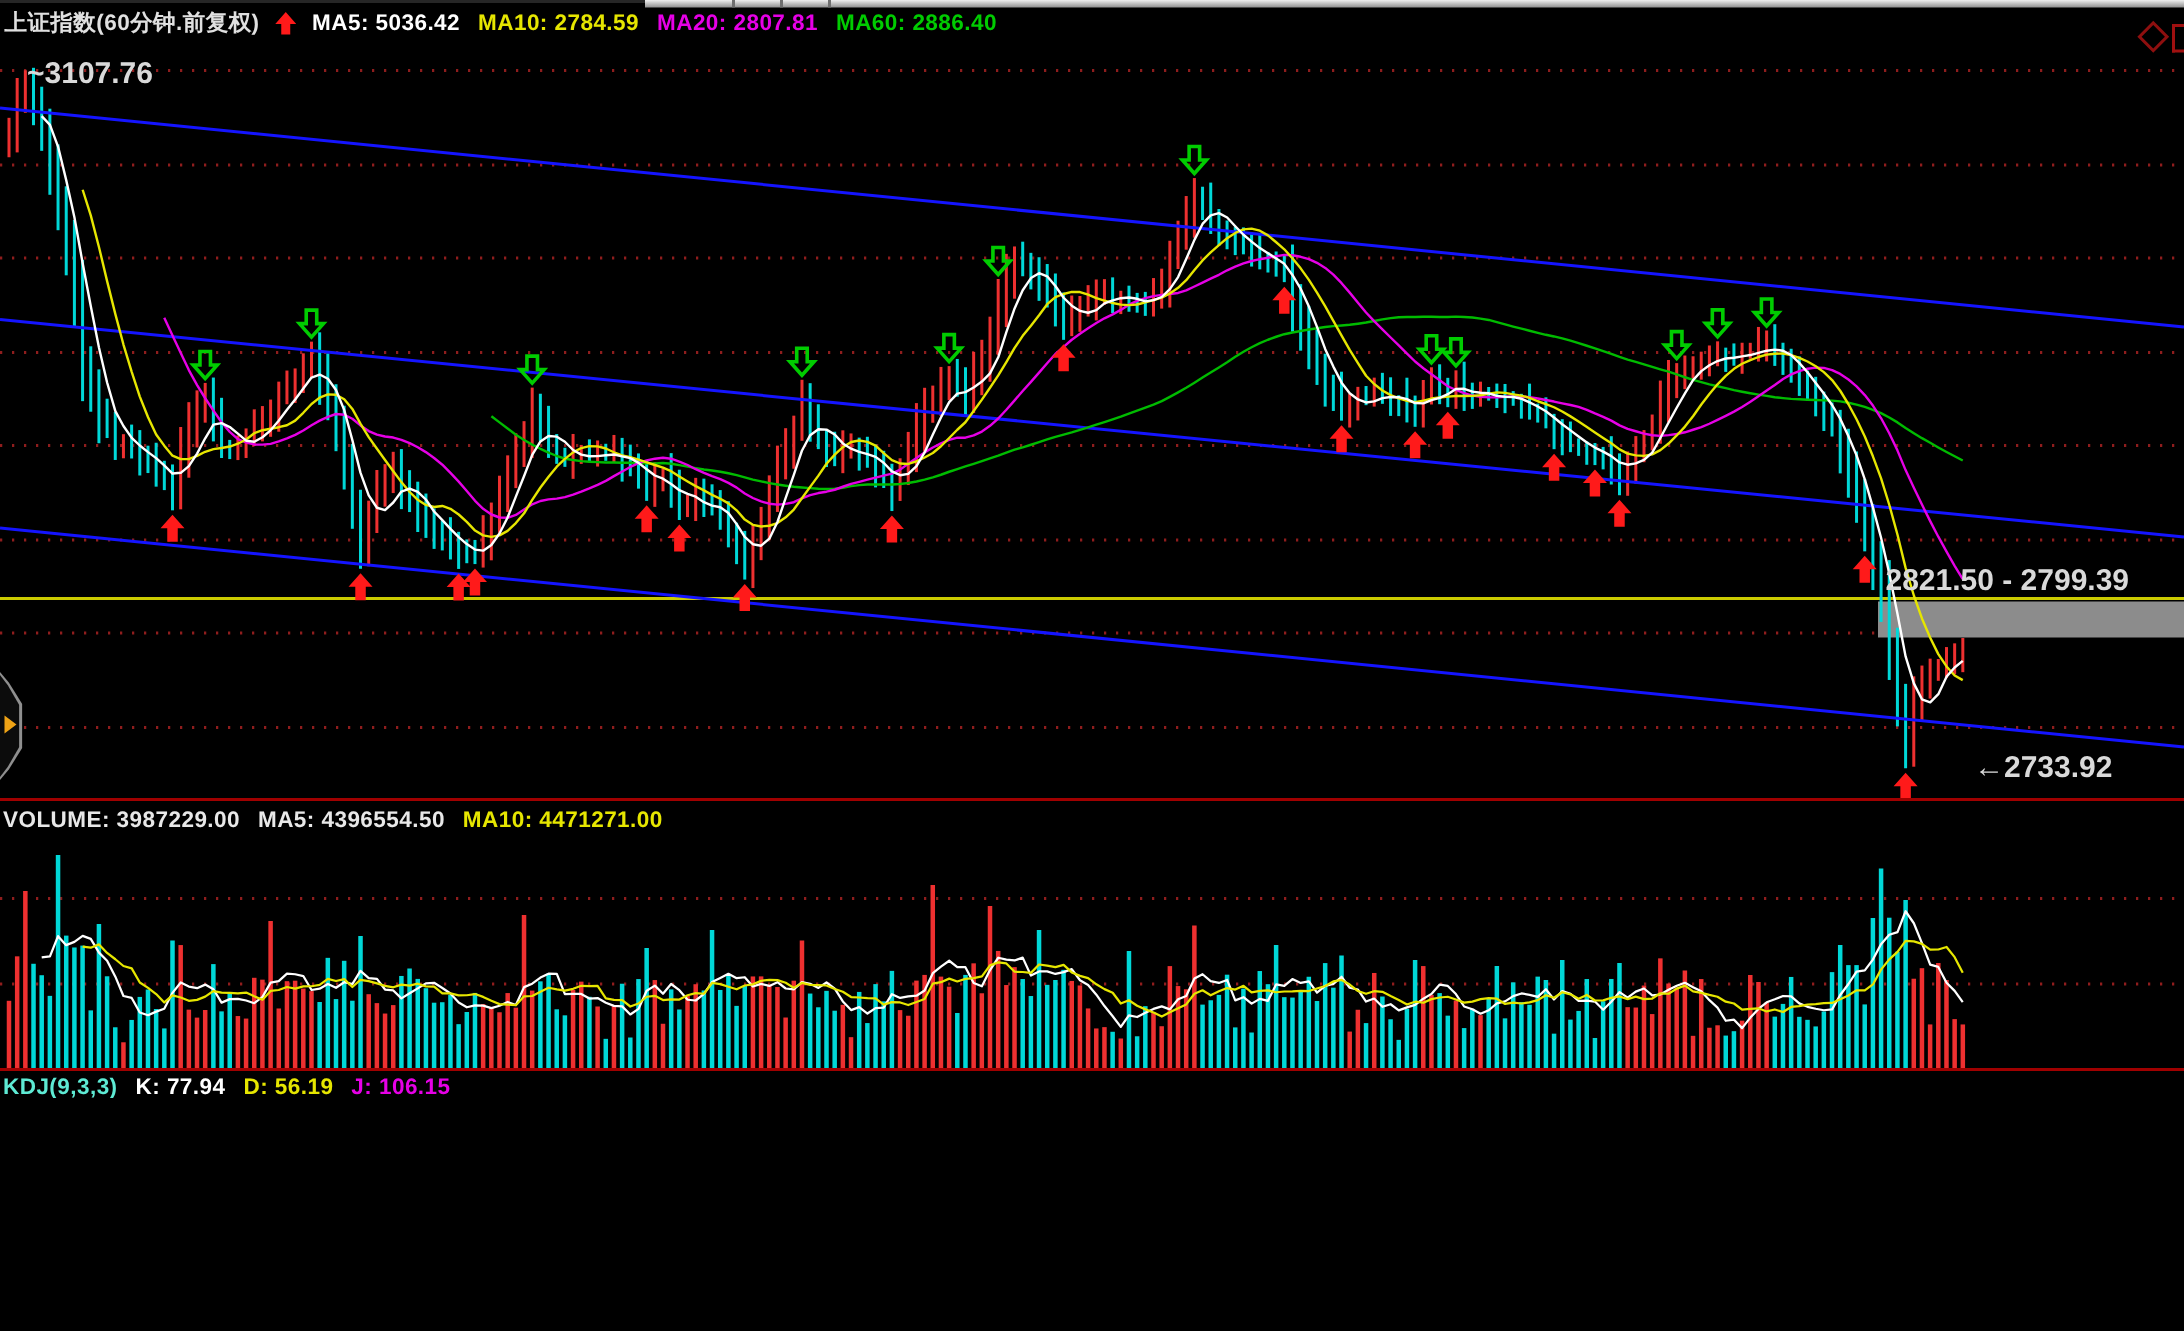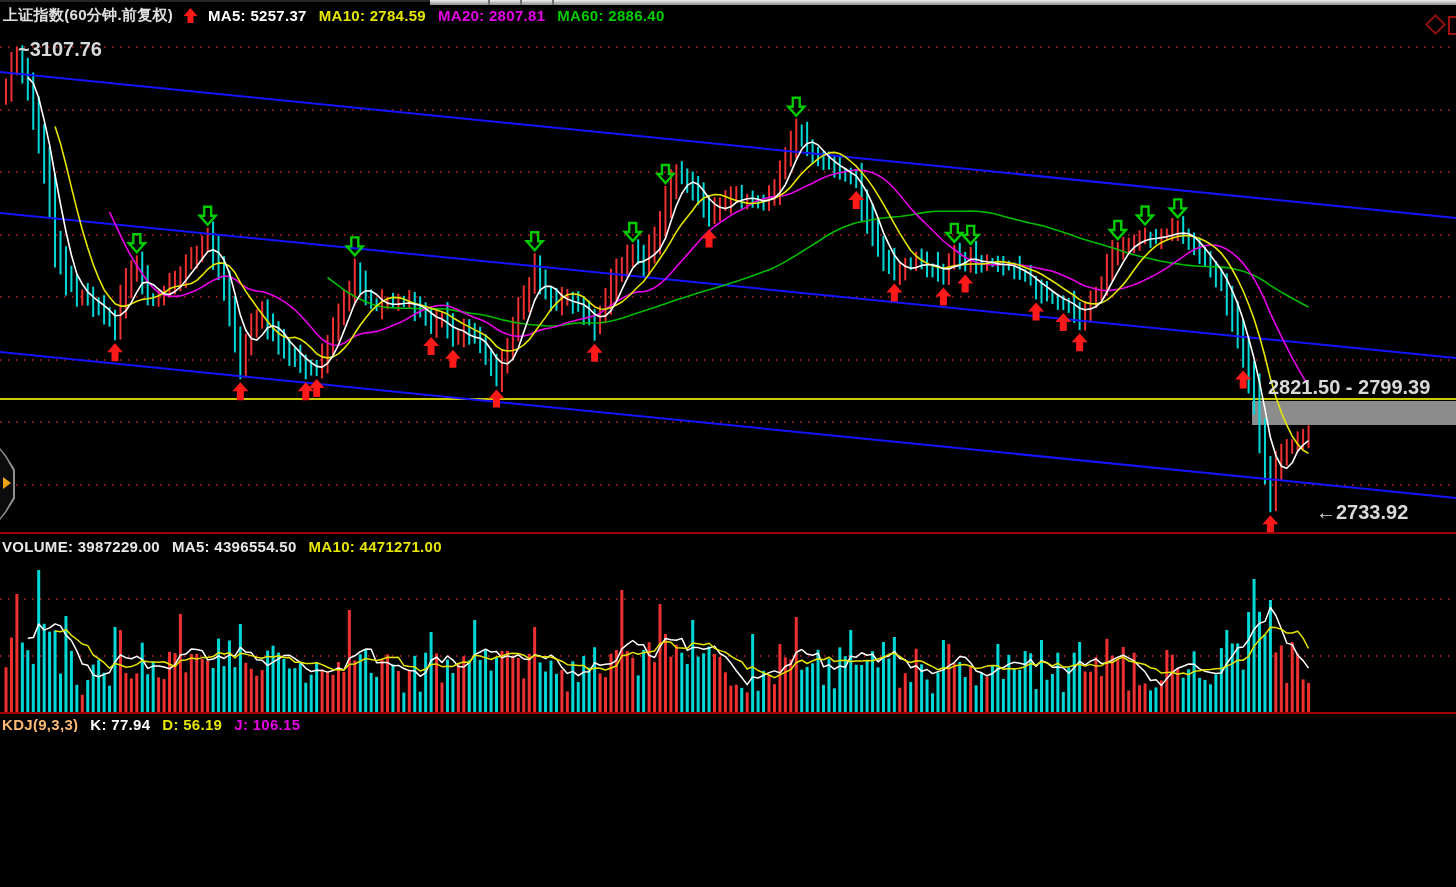--- a/index.html
+++ b/index.html
@@ -8,21 +8,21 @@
   #chart-svg{position:absolute;left:0;top:0;z-index:1;}
   .hdr{position:absolute;z-index:3;display:flex;align-items:center;gap:12px;
        font-size:15px;font-weight:bold;white-space:nowrap;}
   .hdr .sp{letter-spacing:.3px;}
   #main-hdr{left:3px;top:6px;}
   #vol-hdr{left:2px;top:538px;}
   #kdj-hdr{left:2px;top:716px;}
   .ann{position:absolute;z-index:3;font-size:20px;font-weight:bold;color:#d9d9d9;
        font-family:"Liberation Sans",sans-serif;white-space:nowrap;}
   #ann-high{left:18px;top:38px;}
-  #ann-gap{left:1257px;top:376px;margin-left:11px;}
+  #ann-gap{left:1257px;top:376px;}
   #ann-low{left:1316px;top:501px;}
   #top-scrollbar{position:absolute;left:430px;top:0;width:1026px;height:5px;z-index:4;
        background:linear-gradient(#efefef,#8f8f8f);}
   .notch{position:absolute;top:0;width:2px;height:5px;background:#6f6f6f;display:block;}
   #top-line{position:absolute;left:0;top:0;width:430px;height:2px;background:#262626;z-index:4;}
   #diamond-icon{position:absolute;left:1428px;top:17px;width:11px;height:11px;z-index:4;
        border:2px solid #8e0f0f;transform:rotate(45deg);background:transparent;}
   #edge-icon{position:absolute;left:1448px;top:16px;width:10px;height:15px;z-index:4;
        border:2px solid #a01010;border-right:none;}
   #left-tab{position:absolute;left:0;top:448px;width:15px;height:72px;z-index:4;
@@ -588,34 +588,34 @@
       <polyline points="6.0,813.3 11.4,802.9 16.9,791.3 22.4,808.4 27.8,837.3 33.3,855.7 38.7,864.9 44.1,869.2 49.6,869.6 55.1,868.6 60.5,869.2 66.0,868.2 71.4,868.4 76.9,867.3 82.3,865.8 87.8,865.7 93.2,862.8 98.7,861.5 104.1,858.8 109.5,857.8 115.0,851.5 120.5,819.9 125.9,791.3 131.4,774.8 136.8,767.3 142.3,780.1 147.7,800.8 153.2,812.9 158.6,817.7 164.1,816.7 169.5,820.3 175.0,825.1 180.4,818.2 185.8,800.3 191.3,785.6 196.8,775.8 202.2,775.5 207.7,776.5 213.1,798.8 218.6,826.5 224.0,853.7 229.5,866.5 234.9,872.7 240.3,873.4 245.8,863.9 251.3,850.8 256.7,839.1 262.2,826.7 267.6,823.0 273.1,823.4 278.5,820.6 283.9,823.2 289.4,831.4 294.9,846.5 300.3,856.8 305.8,860.2 311.2,861.7 316.7,861.5 322.1,845.0 327.6,812.5 333.0,790.0 338.4,776.1 343.9,769.6 349.4,765.4 354.8,768.2 360.3,778.2 365.7,791.6 371.2,803.4 376.6,817.3 382.1,825.7 387.5,837.2 392.9,849.1 398.4,853.6 403.9,853.6 409.3,843.1 414.8,835.0 420.2,835.6 425.7,848.6 431.1,852.7 436.6,842.8 442.0,832.6 447.4,841.5 452.9,853.2 458.4,854.6 463.8,843.8 469.3,844.1 474.7,849.0 480.2,852.8 485.6,855.2 491.1,858.0 496.5,859.7 501.9,839.6 507.4,816.4 512.9,790.2 518.3,775.3 523.8,767.1 529.2,762.9 534.6,765.4 540.1,774.4 545.6,786.3 551.0,800.3 556.5,813.5 561.9,823.9 567.4,839.6 572.8,855.0 578.3,865.1 583.7,865.3 589.1,868.6 594.6,858.8 600.1,837.3 605.5,808.3 611.0,791.6 616.4,780.0 621.9,771.8 627.3,771.5 632.8,767.6 638.2,775.0 643.6,789.2 649.1,788.7 654.6,785.6 660.0,783.7 665.5,786.8 670.9,785.2 676.4,779.7 681.8,783.0 687.3,787.6 692.7,793.3 698.1,803.0 703.6,817.1 709.1,844.1 714.5,854.9 720.0,854.1 725.4,847.0 730.9,832.1 736.3,821.4 741.8,817.3 747.2,809.4 752.6,802.7 758.1,804.7 763.6,816.5 769.0,809.7 774.5,800.2 779.9,793.7 785.4,787.5 790.8,783.2 796.3,779.4 801.7,781.9 807.1,790.9 812.6,801.7 818.1,814.0 823.5,821.2 829.0,843.3 834.4,859.1 839.9,870.2 845.3,873.3 850.8,872.6 856.2,868.9 861.6,859.0 867.1,856.4 872.6,858.2 878.0,859.1 883.5,857.9 888.9,859.1 894.4,861.7 899.8,858.5 905.3,854.1 910.7,849.0 916.1,838.7 921.6,830.8 927.1,826.1 932.5,816.3 938.0,823.8 943.4,829.2 948.9,812.4 954.3,795.9 959.8,796.7 965.2,801.2 970.6,796.0 976.1,807.4 981.6,818.4 987.0,819.7 992.5,819.9 997.9,836.0 1003.4,843.6 1008.8,847.7 1014.3,847.7 1019.7,858.8 1025.2,862.3 1030.6,862.8 1036.0,850.5 1041.5,845.6 1047.0,850.3 1052.4,856.4 1057.9,855.2 1063.3,857.1 1068.8,854.1 1074.2,849.2 1079.7,847.6 1085.1,830.6 1090.5,807.9 1096.0,782.3 1101.5,773.3 1106.9,774.5 1112.4,774.5 1117.8,770.6 1123.3,768.7 1128.7,767.0 1134.2,768.8 1139.6,772.2 1145.0,776.6 1150.5,780.7 1156.0,789.4 1161.4,795.1 1166.9,792.8 1172.3,802.0 1177.8,806.6 1183.2,826.0 1188.7,845.0 1194.1,858.7 1199.5,864.8 1205.0,870.0 1210.5,872.0 1215.9,867.0 1221.4,868.7 1226.8,863.2 1232.3,861.4 1237.7,860.4 1243.2,860.9 1248.6,859.9 1254.0,860.2 1259.5,860.6 1265.0,861.7 1270.4,861.6 1275.9,852.1 1281.3,841.4 1286.8,832.6 1292.2,825.0 1297.7,814.8 1303.1,807.8 1308.5,782.4" fill="none" stroke="#e600e6" stroke-width="1.8" stroke-linejoin="round"></polyline>
       <line x1="0" y1="533" x2="1456" y2="533" stroke="#a00000" stroke-width="2"></line>
       <line x1="0" y1="713" x2="1456" y2="713" stroke="#a00000" stroke-width="2"></line>
     </svg>
 
   <div class="hdr" id="main-hdr">
     <span class="sp" style="color:#e0e0e0">上证指数(60分钟.前复权)</span>
     <svg width="15" height="17" style="margin-left:-2px">
       <path d="M7.5 1 L14.5 9 L10.5 9 L10.5 16 L4.5 16 L4.5 9 L0.5 9 Z" fill="#ff1a1a"></path>
     </svg>
-    <span class="sp" style="color:#ffffff;margin-left:-2px">MA5: 5257.37</span>
+    <span class="sp" style="color:#ffffff;margin-left:-2px">MA5: 5036.42</span>
     <span class="sp" style="color:#e6e600">MA10: 2784.59</span>
     <span class="sp" style="color:#e600e6">MA20: 2807.81</span>
     <span class="sp" style="color:#00cc00">MA60: 2886.40</span>
   </div>
 
   <div class="hdr" id="vol-hdr">
     <span class="sp" style="color:#e8e8e8">VOLUME: 3987229.00</span>
     <span class="sp" style="color:#e8e8e8">MA5: 4396554.50</span>
     <span class="sp" style="color:#e6e600">MA10: 4471271.00</span>
   </div>
 
   <div class="hdr" id="kdj-hdr">
-    <span class="sp" style="color:#fdba74">KDJ(9,3,3)</span>
+    <span class="sp" style="color:#5eead4">KDJ(9,3,3)</span>
     <span class="sp" style="color:#ffffff">K: 77.94</span>
     <span class="sp" style="color:#e6e600">D: 56.19</span>
     <span class="sp" style="color:#e600e6">J: 106.15</span>
   </div>
 
   <div class="ann" id="ann-high">~3107.76</div>
   <div class="ann" id="ann-gap">2821.50 - 2799.39</div>
   <div class="ann" id="ann-low">←2733.92</div>
 
   <div id="left-tab">

